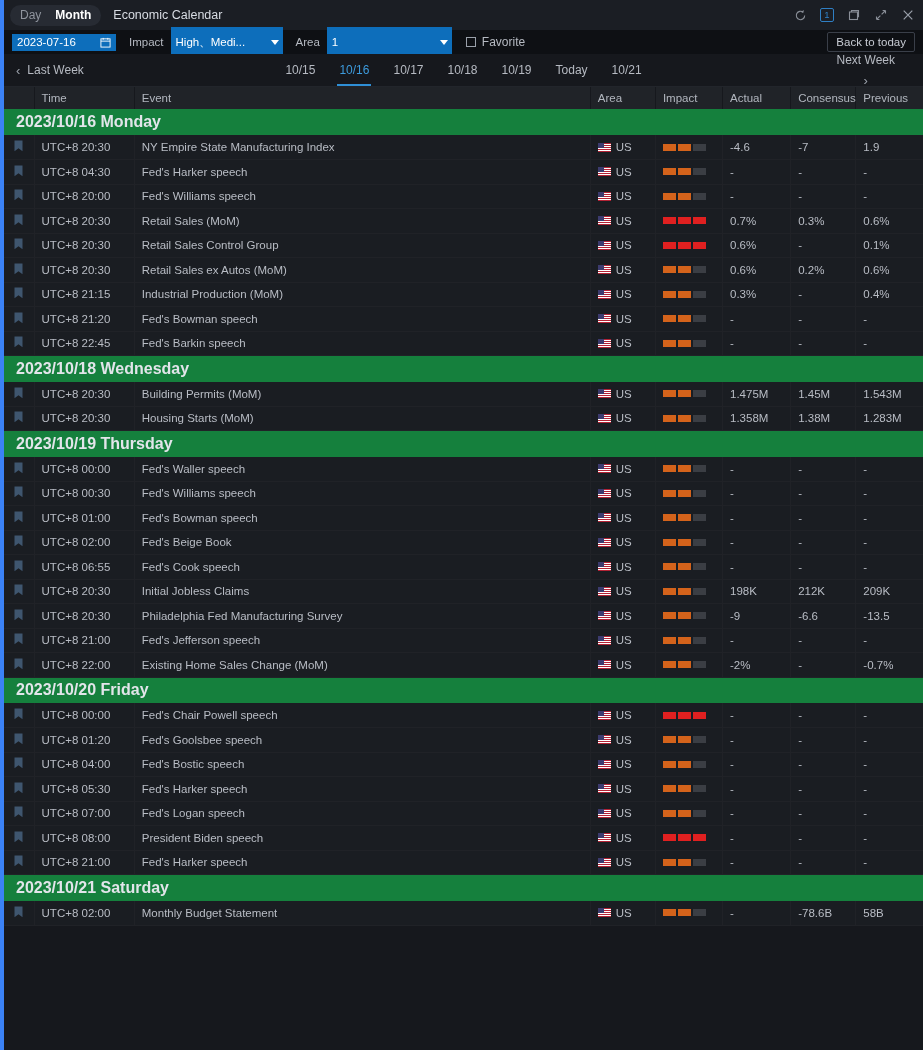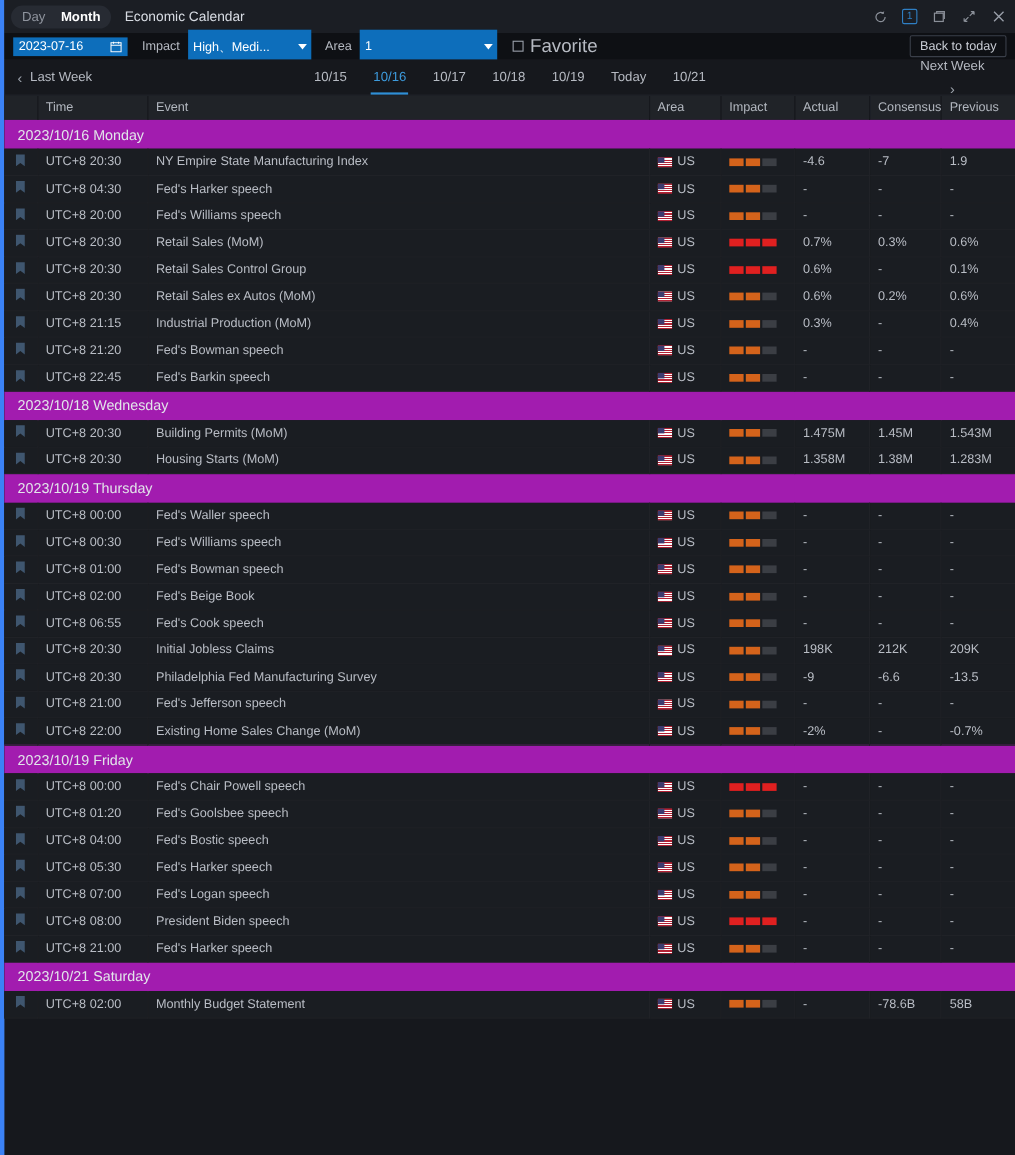--- a/index.html
+++ b/index.html
@@ -81,21 +81,21 @@
     background: #0d6ebb; color: #fff; font-size: 11.5px;
     height: 30px; display: flex; align-items: center;
     justify-content: space-between; padding: 0 4px 0 5px; cursor: pointer;
   }
   .dd.impact { width: 112px; }
   .dd.area { width: 125px; }
   .caret { width: 0; height: 0; border-left: 4px solid transparent;
            border-right: 4px solid transparent; border-top: 5px solid #fff; margin-left:4px; }
   .fav { display: flex; align-items: center; gap: 6px; margin-left: 14px; cursor: pointer; }
   .cbx { width: 10px; height: 10px; border: 1px solid #9aa0aa; background: transparent; }
-  .fav span { font-size: 17px; color: #b6bac2; }
+  .fav span { font-size: 12px; color: #b6bac2; }
   .btn-today {
     position: absolute; right: 8px;
     background: transparent; border: 1px solid #3a3f49;
     color: #c7cbd3; font-size: 11.5px;
     height: 20px; padding: 0 8px; border-radius: 2px; cursor: pointer;
     display:flex; align-items:center;
   }
 
   
   .weeknav {
@@ -132,25 +132,25 @@
   col.c-bm { width: 30px; }
   col.c-time { width: 100px; }
   col.c-event { width: 455px; }
   col.c-area { width: 65px; }
   col.c-impact { width: 67px; }
   col.c-actual { width: 68px; }
   col.c-cons { width: 65px; }
   col.c-prev { width: 67px; }
 
   .grouprow td {
-    background: #a21caf;
+    background: #15803d;
     height: 26px;
-    font-size: 13px; color: #e2e5ea;
+    font-size: 16px; color: #e2e5ea;
     padding: 0 0 0 12px;
-    font-weight: normal;
+    font-weight: bold;
   }
   .datarow td {
     height: 24.5px;
     font-size: 11.5px; color: #b9bdc5;
     padding: 0 7px;
     border-bottom: 1px solid #202227;
     border-right: 1px solid #202227;
     background: #1a1d22;
     white-space: nowrap; overflow: hidden; text-overflow: ellipsis;
   }
@@ -817,21 +817,21 @@
                 <span class="bar on-med"></span>
                 <span class="bar on-med"></span>
                 <span class="bar"></span>
               </span>
             </td>
             <td>-2%</td>
             <td>-</td>
             <td>-0.7%</td>
           </tr>
           <tr class="grouprow">
-            <td colspan="8">2023/10/19 Friday</td>
+            <td colspan="8">2023/10/20 Friday</td>
           </tr>
           <tr class="datarow">
             <td class="bm"><span class="bmflag"><svg width="9" height="12" viewBox="0 0 9 12">
                   <path d="M0.5 0.5 H8.5 V11.2 L4.5 8.2 L0.5 11.2 Z" fill="#3f566f"></path>
                 </svg></span></td>
             <td>UTC+8 00:00</td>
             <td>Fed's Chair Powell speech</td>
             <td>
               <span class="areacell">
                 <span class="flag">

